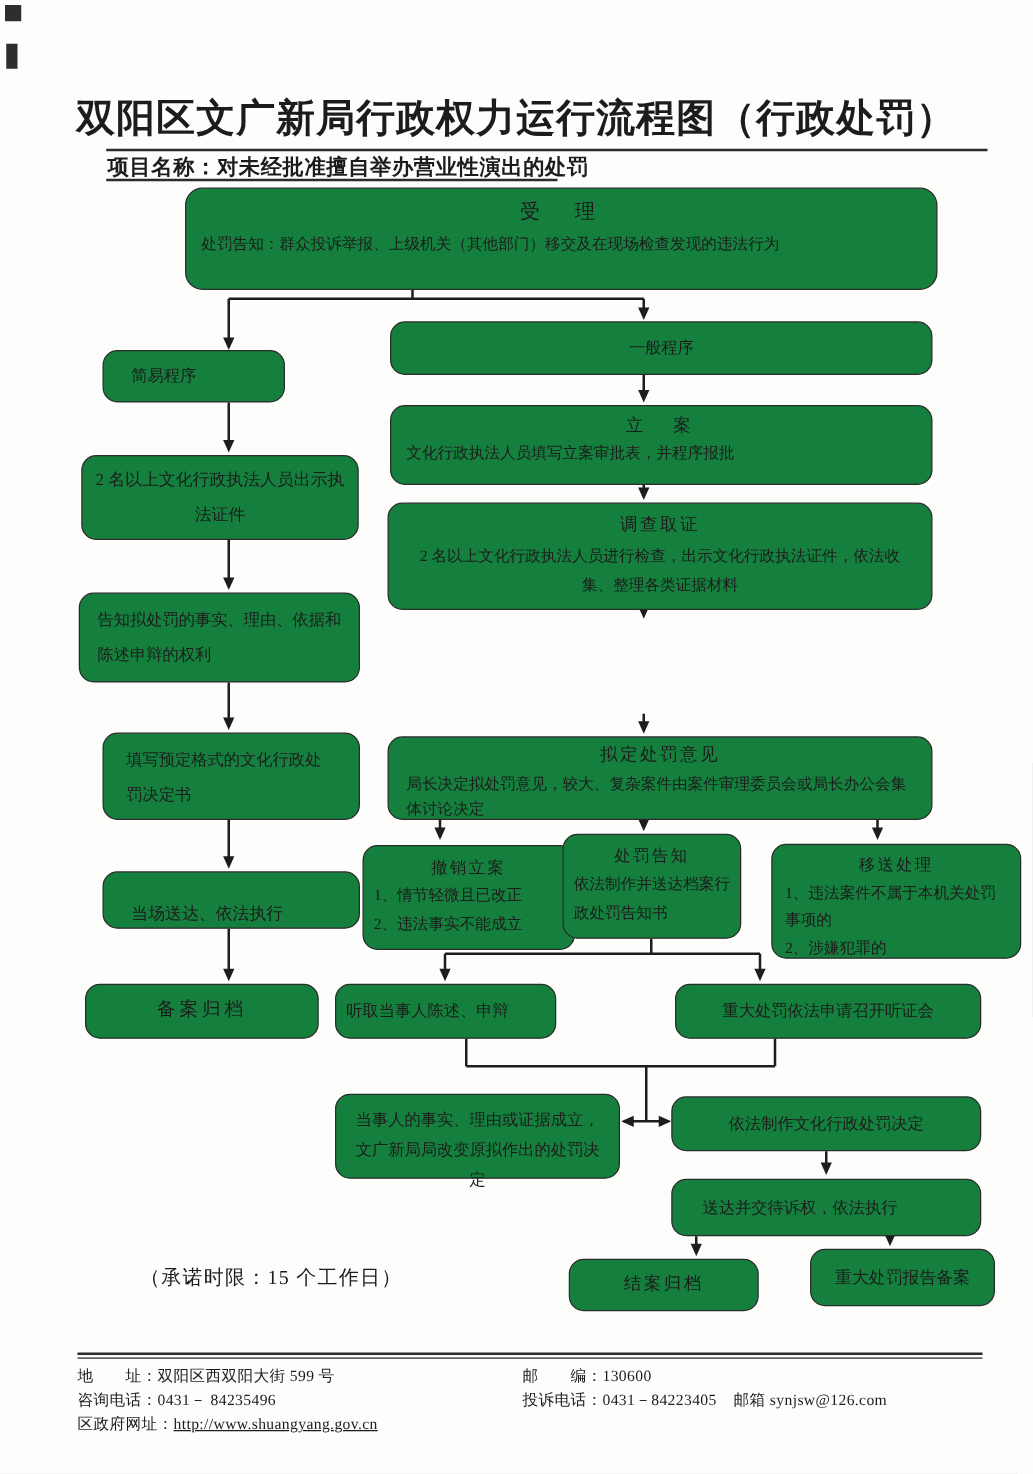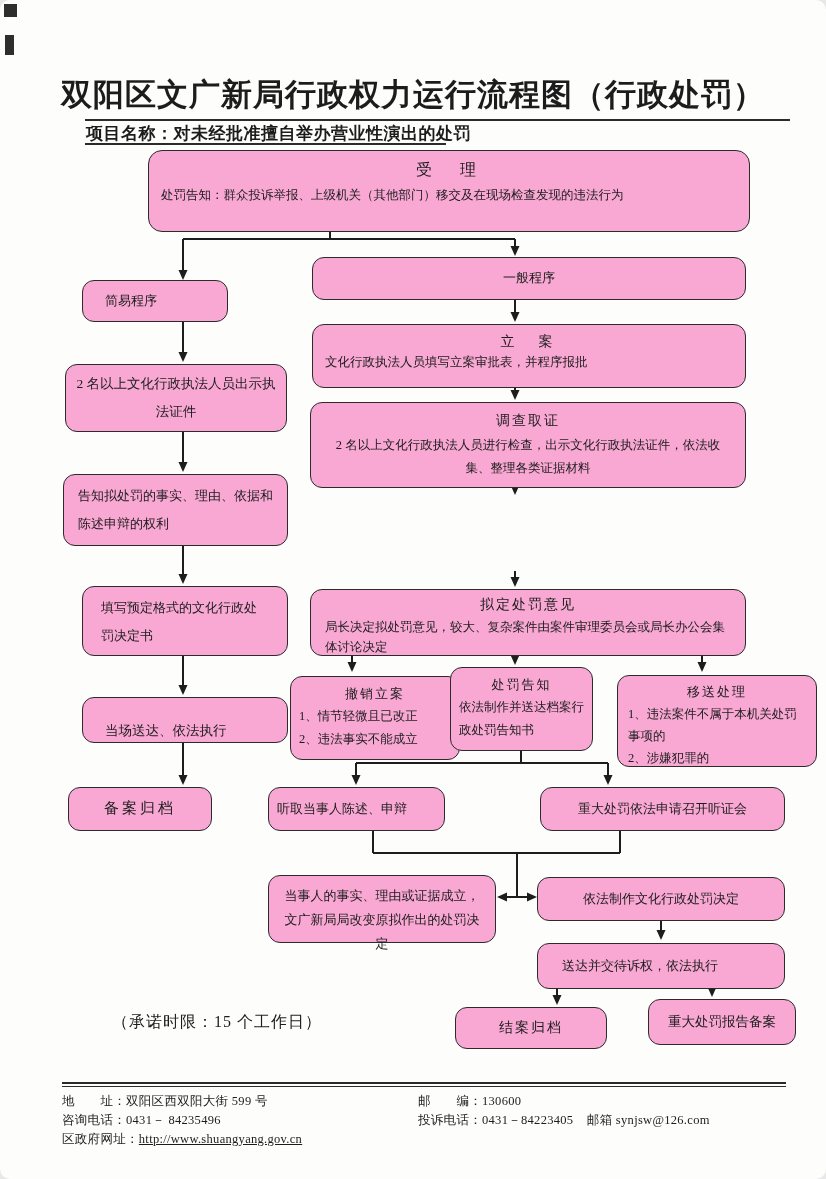--- a/index.html
+++ b/index.html
@@ -1,33 +1,33 @@
 <!DOCTYPE html>
 <html><head>
 <meta charset="utf-8">
 <style>
   html,body{margin:0;padding:0;background:#e8e8e8;}
   .page{
     position:relative;width:826px;height:1179px;margin:0 auto;
     background:#fdfdfc;overflow:hidden;
-    font-family:"Liberation Serif","DejaVu Serif",serif;color:#1c1c1c;border-radius:10px;
+    font-family:"Liberation Serif","DejaVu Serif",serif;color:#1c1c1c;
   }
   .artifact{position:absolute;background:#2e2e2e;}
   .doc-title{
     position:absolute;left:0;top:74px;width:826px;text-align:center;
     font-size:31px;font-weight:bold;letter-spacing:1px;
   }
   .project-name{
     position:absolute;left:86px;top:122px;width:700px;
     font-size:17px;font-weight:bold;letter-spacing:0.5px;
   }
   .hline{position:absolute;background:#2b2b2b;height:2px;}
   .node{
     position:absolute;border:1.6px solid #2b2b2b;border-radius:12px;
-    background:#f9a8d4;font-size:13px;line-height:1.55;box-sizing:border-box;
+    background:#15803d;font-size:13px;line-height:1.55;box-sizing:border-box;
   }
   .node .t{text-align:center;font-size:14px;letter-spacing:2px;}
   .node .b{font-size:12.5px;}
   .flex-c{display:flex;align-items:center;}
   .txt-c{justify-content:center;text-align:center;}
   .connectors{position:absolute;left:0;top:0;pointer-events:none;}
   .promise{position:absolute;left:112px;top:1012px;font-size:16px;letter-spacing:1px;}
   .footer-rule-1{position:absolute;left:62px;top:1082px;width:724px;height:1.5px;background:#2b2b2b;}
   .footer-rule-2{position:absolute;left:62px;top:1086px;width:724px;height:1px;background:#2b2b2b;}
   .footer-col{position:absolute;font-size:12.5px;line-height:19px;letter-spacing:0.3px;}
@@ -101,21 +101,21 @@
   </div>
 
   <div class="node" style="left:82px;top:586px;width:206px;height:70px;padding:7px 18px 0;line-height:28px;">
     <span>填写预定格式的文化行政处罚决定书</span>
   </div>
 
   <div class="node flex-c" style="left:82px;top:697px;width:206px;height:46px;padding-left:22px;font-size:13.5px;align-items:flex-end;">
     <span>当场送达、依法执行</span>
   </div>
 
-  <div class="node flex-c txt-c" style="left:68px;top:787px;width:144px;height:44px;font-size:15px;letter-spacing:3px;">
+  <div class="node flex-c txt-c" style="left:68px;top:787px;width:187px;height:44px;font-size:15px;letter-spacing:3px;">
     <span>备案归档</span>
   </div>
 
   <div class="node flex-c txt-c" style="left:312px;top:257px;width:434px;height:43px;">
     <span>一般程序</span>
   </div>
 
   <div class="node" style="left:312px;top:324px;width:434px;height:64px;padding:6px 12px 0;">
     <div class="t" style="letter-spacing:5px;">立　案</div>
     <div class="b">文化行政执法人员填写立案审批表，并程序报批</div>

